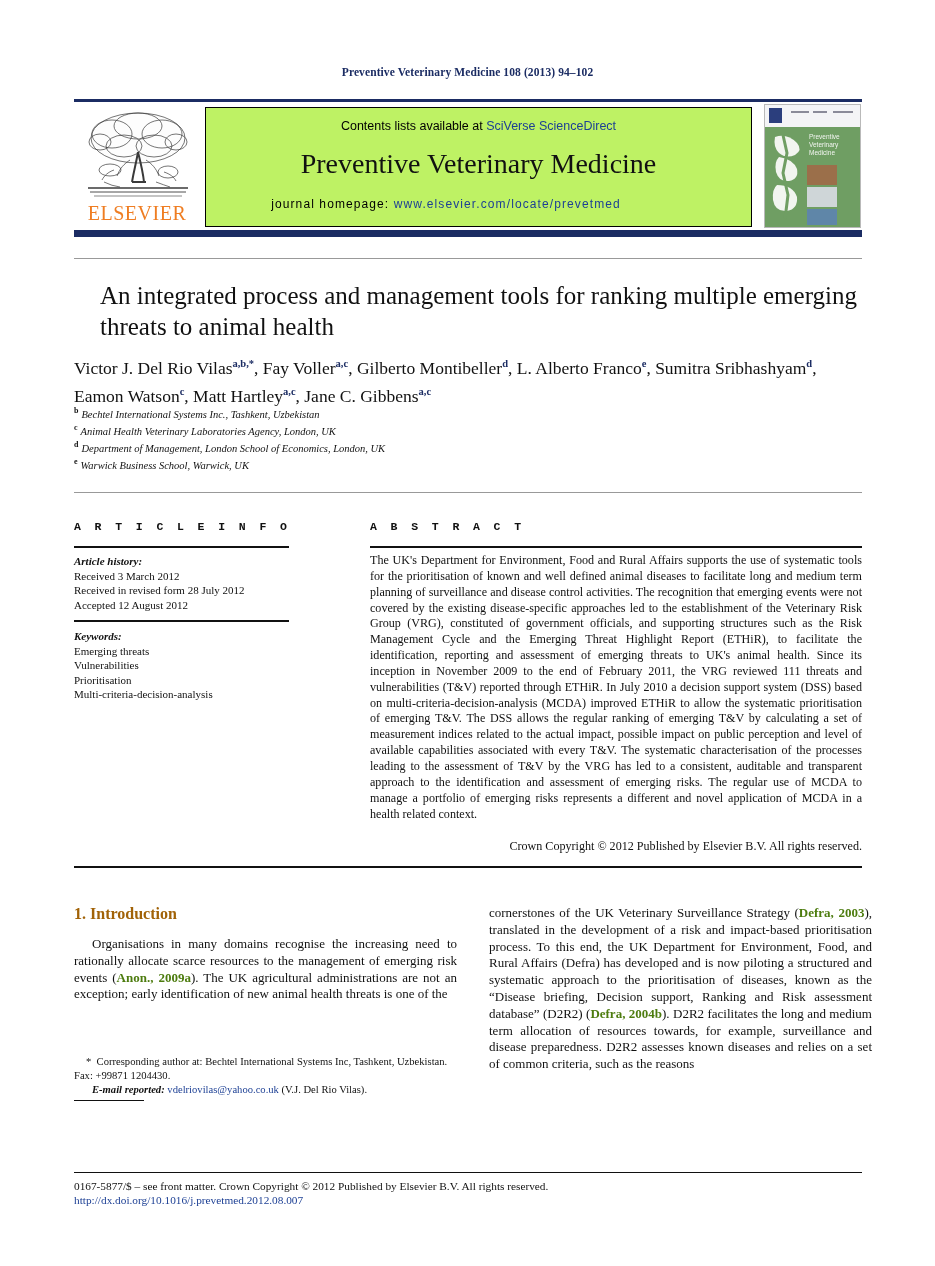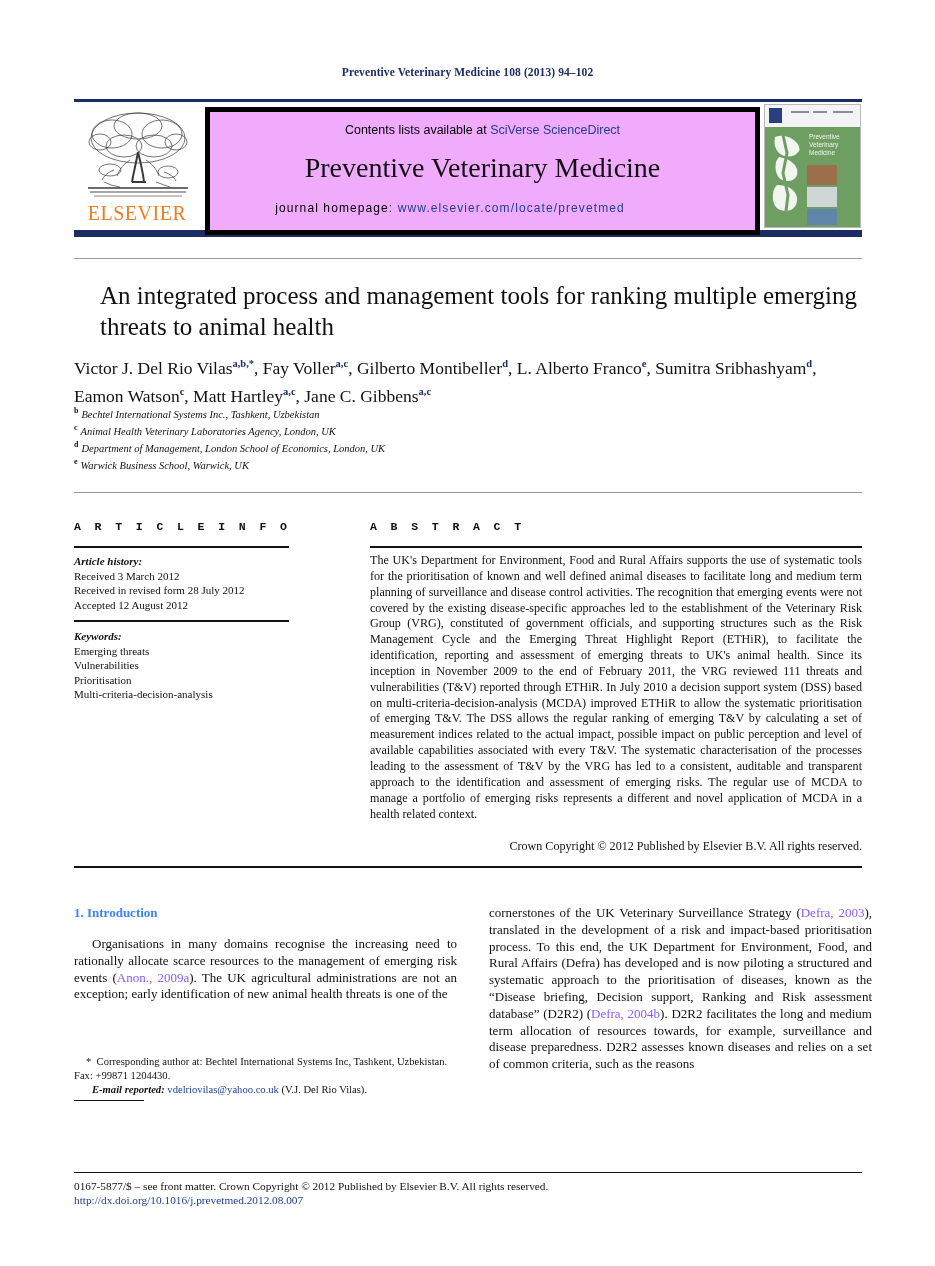--- a/index.html
+++ b/index.html
@@ -74,22 +74,22 @@
     font-size: 20px;
     letter-spacing: 0.5px;
     color: #ef7d22;
     font-weight: normal;
   }
 
   .journal-box {
     position: absolute;
     left: 131px; top: 3px;
     width: 545px; height: 118px;
-    background: #f0abfc;
-    border: 5px solid #000000;
+    background: #bef264;
+    border: 1px solid #000000;
   }
   .contents-line {
     position: absolute;
     left: 0; top: 11px;
     width: 545px;
     text-align: center;
     font-family: "Liberation Sans", sans-serif;
     font-size: 12.5px;
     color: #000;
   }
@@ -287,38 +287,38 @@
     width: 788px; height: 1.6px;
     background: #111;
   }
 
   
   .sec-title {
     position: absolute;
     left: 74px; top: 905px;
     font-family: "Liberation Serif", serif;
     font-weight: bold;
-    font-size: 13px;
-    color: #3b82f6;
+    font-size: 16px;
+    color: #a16207;
   }
 
   .col {
     position: absolute;
     width: 383px;
     font-family: "Liberation Serif", serif;
     font-size: 13px;
     line-height: 16.8px;
     text-align: justify;
     color: #111;
   }
   .col-left  { left: 74px;  top: 936px; }
   .col-right { left: 489px; top: 905px; }
   .col p { margin: 0; text-indent: 18px; }
 
-  .ref { color: #8b5cf6; }
+  .ref { color: #4d7c0f; font-weight: bold; }
 
   
   .foot-rule {
     position: absolute;
     left: 74px; top: 1100px;
     width: 70px; height: 1.2px;
     background: #111;
   }
   .footnote {
     position: absolute;

